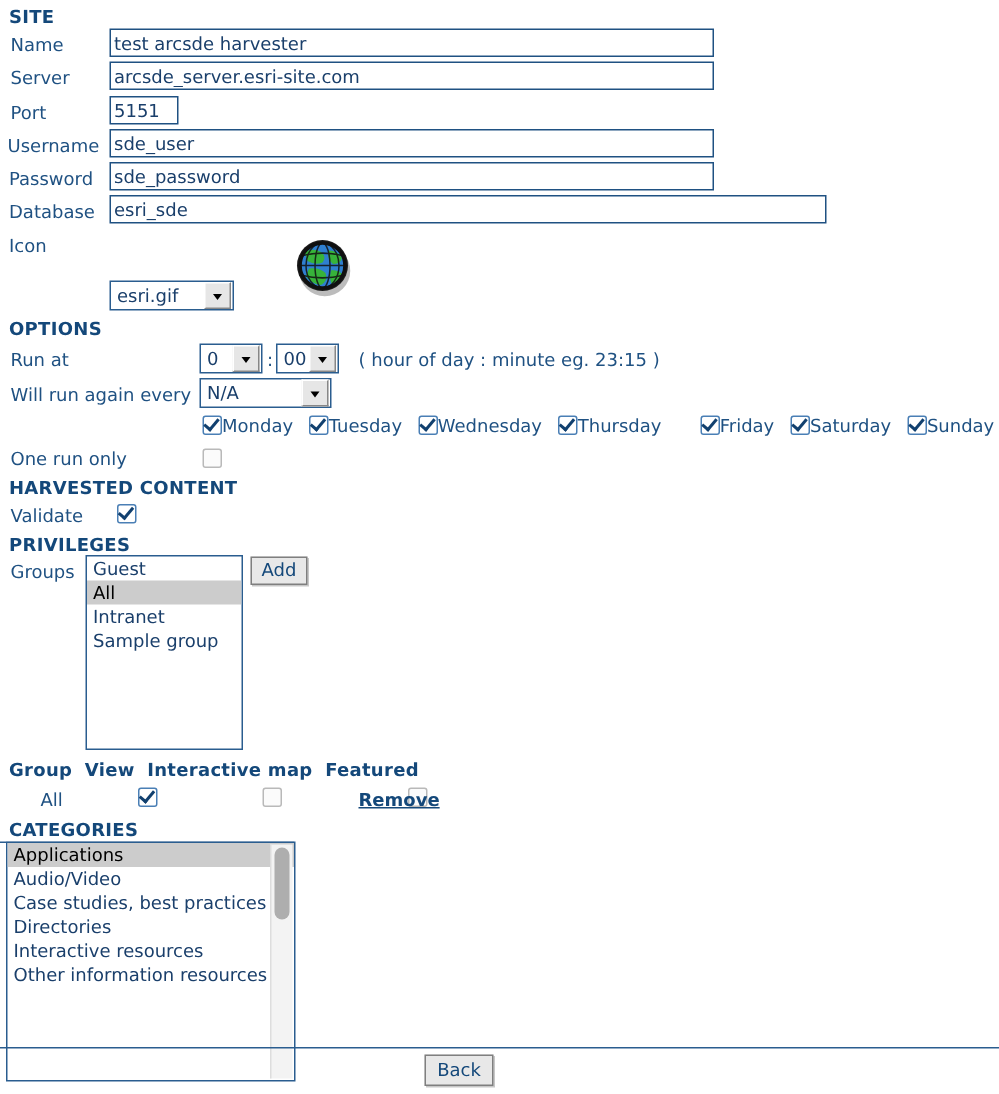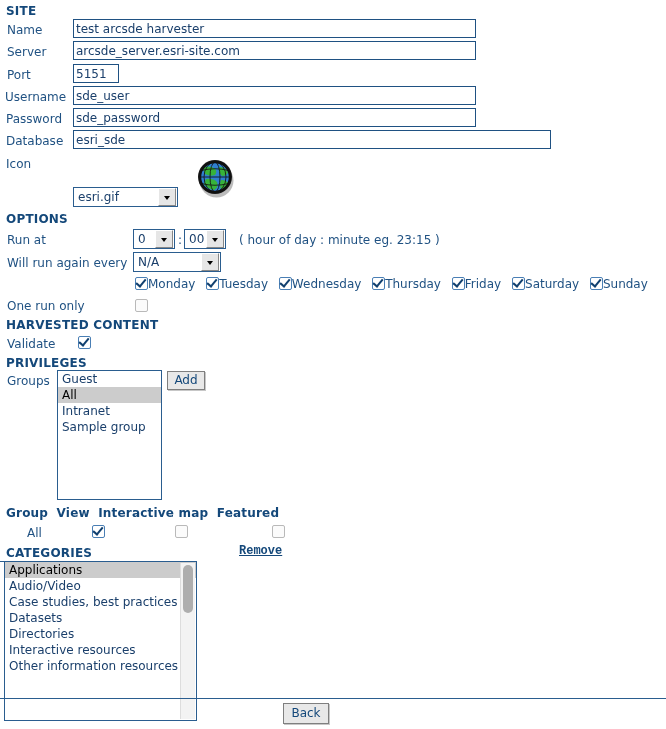--- a/index.html
+++ b/index.html
@@ -246,21 +246,21 @@
       <circle cx="22" cy="21" r="15"></circle>
       <ellipse cx="22" cy="21" rx="5" ry="15"></ellipse>
       <ellipse cx="22" cy="21" rx="11" ry="15"></ellipse>
       <line x1="7" y1="21" x2="37" y2="21"></line>
       <path d="M8.2 14.5 Q22 11 35.8 14.5"></path>
       <path d="M8.2 27.5 Q22 31 35.8 27.5"></path>
     </g>
     <circle cx="22" cy="21" r="15" fill="none" stroke="#101010" stroke-width="2.4"></circle>
   </svg>
 
-  <div class="sel" style="left:73px; top:187px; width:105px;">
+  <div class="sel" style="left:73px; top:187px; width:83px;">
     <span class="sel-txt">esri.gif</span>
     <span class="sel-btn"></span>
   </div>
 
   
   <div class="abs section-head" style="left:6px; top:212px;">OPTIONS</div>
 
   <div class="abs lbl" style="left:7px; top:233px;">Run at</div>
 
   <div class="sel" style="left:133px; top:229px; width:42px;">
@@ -284,21 +284,21 @@
   <div class="abs" style="left:135px; top:277px;">
     <span style="margin-right:7px; white-space:nowrap;">
       <span class="cbx on"></span><span class="lbl">Monday</span>
     </span>
     <span style="margin-right:7px; white-space:nowrap;">
       <span class="cbx on"></span><span class="lbl">Tuesday</span>
     </span>
     <span style="margin-right:7px; white-space:nowrap;">
       <span class="cbx on"></span><span class="lbl">Wednesday</span>
     </span>
-    <span style="margin-right:7px; white-space:nowrap;">
+    <span style="margin-right:22px; white-space:nowrap;">
       <span class="cbx on"></span><span class="lbl">Thursday</span>
     </span>
     <span style="margin-right:7px; white-space:nowrap;">
       <span class="cbx on"></span><span class="lbl">Friday</span>
     </span>
     <span style="margin-right:7px; white-space:nowrap;text-align:right;">
       <span class="cbx on"></span><span class="lbl">Saturday</span>
     </span>
     <span style="white-space:nowrap;">
       <span class="cbx on"></span><span class="lbl">Sunday</span>
@@ -332,31 +332,30 @@
     <span>Group</span>
     <span style="margin-left: 4px;">View</span>
     <span style="margin-left: 4px;">Interactive map</span>
     <span style="margin-left: 4px;">Featured</span>
   </div>
 
   <div class="abs lbl" style="left:27px; top:526px;">All</div>
   <span class="cbx on abs" style="left:58px; top:525px;"></span>
   <span class="cbx abs" style="left:125px; top:525px;"></span>
   <span class="cbx abs" style="left:205px; top:525px;"></span>
-  <a class="abs remove-link" style="left:239px; top:544px;font-family:Liberation Mono, monospace;">Remove</a>
+  <a class="abs remove-link" style="left:239px; top:526px;">Remove</a>
 
   
   <div class="abs section-head" style="left:6px; top:546px;">CATEGORIES</div>
   <div class="hrule short" style="left:0px; top:561px;"></div>
 
   <div class="listbox" style="left:4px; top:561px; width:193px; height:160px;">
     <div class="opt selected">Applications</div>
     <div class="opt">Audio/Video</div>
     <div class="opt">Case studies, best practices</div>
-    <div class="opt">Datasets</div>
     <div class="opt">Directories</div>
     <div class="opt">Interactive resources</div>
     <div class="opt">Other information resources</div>
     <div class="scrollbar">
       <div class="thumb"></div>
     </div>
   </div>
 
   
   <div class="hrule" style="top:698px;"></div>

